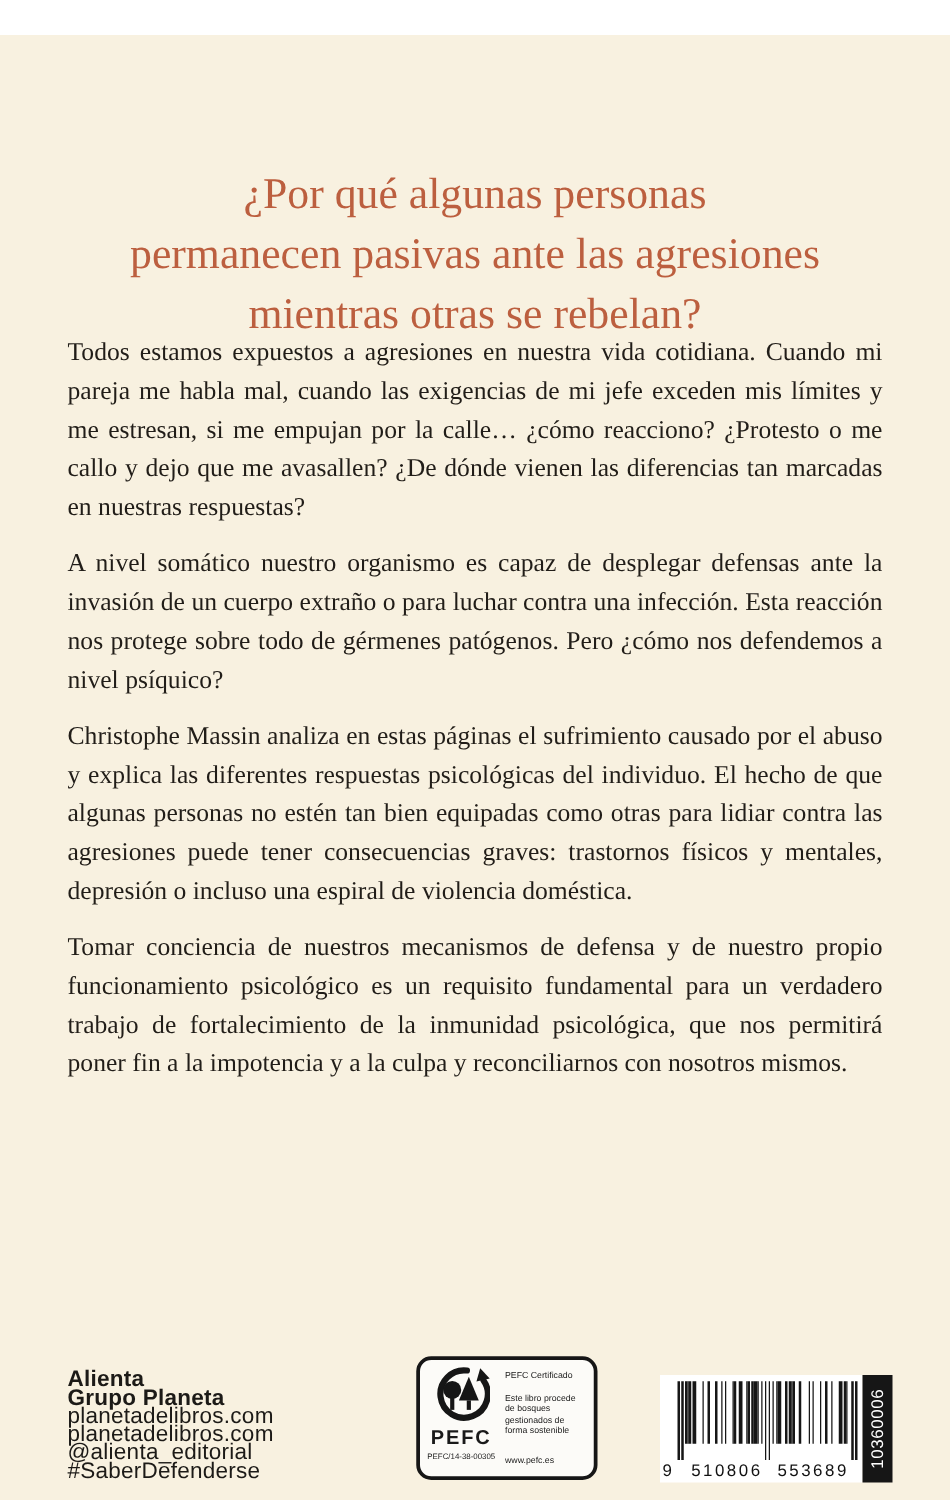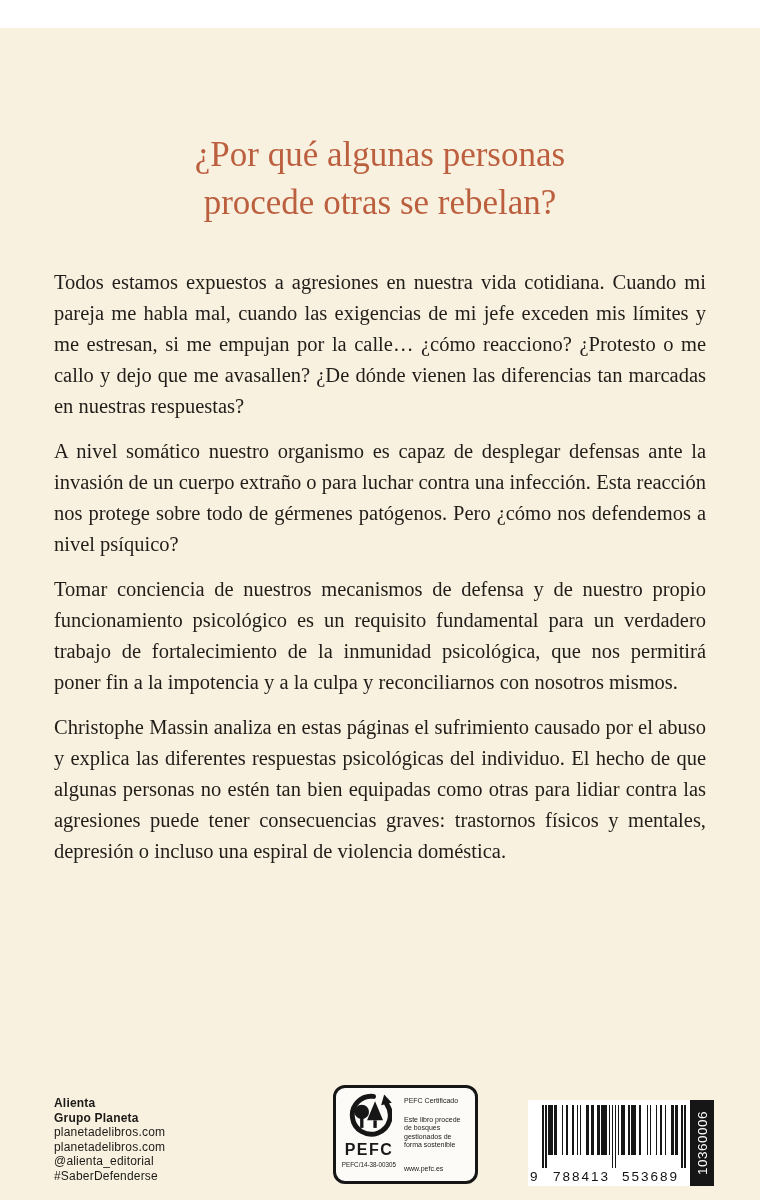--- a/index.html
+++ b/index.html
@@ -26,21 +26,21 @@
     color:#211d18;
     font-size:20.5px;line-height:31px;
     text-align:justify;
     hyphens:auto;-webkit-hyphens:auto;
   }
   .body-copy p{margin:0 0 14px 0;}
   
   .publisher{
     position:absolute;left:54px;top:1068px;
     font-family:"Liberation Sans", sans-serif;
-    font-size:12px;line-height:14.6px;
+    font-size:18px;line-height:14.6px;
     color:#1c1a17;letter-spacing:.2px;
   }
   .publisher .bold{font-weight:700;}
   .publisher div{white-space:nowrap;}
   
   .pefc-box{
     position:absolute;left:333px;top:1057px;
     width:145px;height:99px;box-sizing:border-box;
     background:#fcfbf8;
     border:3px solid #161616;border-radius:12px;
@@ -95,28 +95,29 @@
     font-size:13.5px;letter-spacing:.5px;white-space:nowrap;
   }
 </style>
 </head>
 <body>
 
 <div class="page" style="background: rgb(248, 241, 224);">
 
   <h1 class="headline" style="color: rgb(188, 95, 63);">
     <span>¿Por qué algunas personas</span>
-    <span>procede otras se rebelan?</span>
+    <span>permanecen pasivas ante las agresiones</span>
+    <span>mientras otras se rebelan?</span>
   </h1>
 
   <div class="body-copy" style="color: rgb(33, 29, 24);">
     <p>Todos estamos expuestos a agresiones en nuestra vida cotidiana. Cuando mi pareja me habla mal, cuando las exigencias de mi jefe exceden mis límites y me estresan, si me empujan por la calle… ¿cómo reacciono? ¿Protesto o me callo y dejo que me avasallen? ¿De dónde vienen las diferencias tan marcadas en nuestras respuestas?</p>
     <p>A nivel somático nuestro organismo es capaz de desplegar defensas ante la invasión de un cuerpo extraño o para luchar contra una infección. Esta reacción nos protege sobre todo de gérmenes patógenos. Pero ¿cómo nos defendemos a nivel psíquico?</p>
+    <p>Christophe Massin analiza en estas páginas el sufrimiento causado por el abuso y explica las diferentes respuestas psicológicas del individuo. El hecho de que algunas personas no estén tan bien equipadas como otras para lidiar contra las agresiones puede tener consecuencias graves: trastornos físicos y mentales, depresión o incluso una espiral de violencia doméstica.</p>
     <p>Tomar conciencia de nuestros mecanismos de defensa y de nuestro propio funcionamiento psicológico es un requisito fundamental para un verdadero trabajo de fortalecimiento de la inmunidad psicológica, que nos permitirá poner fin a la impotencia y a la culpa y reconciliarnos con nosotros mismos.</p>
-    <p>Christophe Massin analiza en estas páginas el sufrimiento causado por el abuso y explica las diferentes respuestas psicológicas del individuo. El hecho de que algunas personas no estén tan bien equipadas como otras para lidiar contra las agresiones puede tener consecuencias graves: trastornos físicos y mentales, depresión o incluso una espiral de violencia doméstica.</p>
   </div>
 
   <div class="publisher">
     <div class="bold">Alienta</div>
     <div class="bold">Grupo Planeta</div>
     <div>planetadelibros.com</div>
     <div>planetadelibros.com</div>
     <div>@alienta_editorial</div>
     <div>#SaberDefenderse</div>
   </div>
@@ -241,21 +242,21 @@
           <div class="m on" style="background: rgb(22, 22, 22);"></div>
           <div class="m on" style="background: rgb(22, 22, 22);"></div>
           <div class="m"></div>
           <div class="m"></div>
           <div class="m on guard" style="background: rgb(22, 22, 22);"></div>
           <div class="m guard"></div>
           <div class="m on guard" style="background: rgb(22, 22, 22);"></div>
         </div>
       <div class="barcode-digits">
         <span class="d-first">9</span>
-        <span class="d-group">788413</span>
+        <span class="d-group">510806</span>
         <span class="d-group">553689</span>
       </div>
     </div>
     <div class="barcode-strip">
       <span class="strip-code">10360006</span>
     </div>
   </div>
 
 </div>
 

